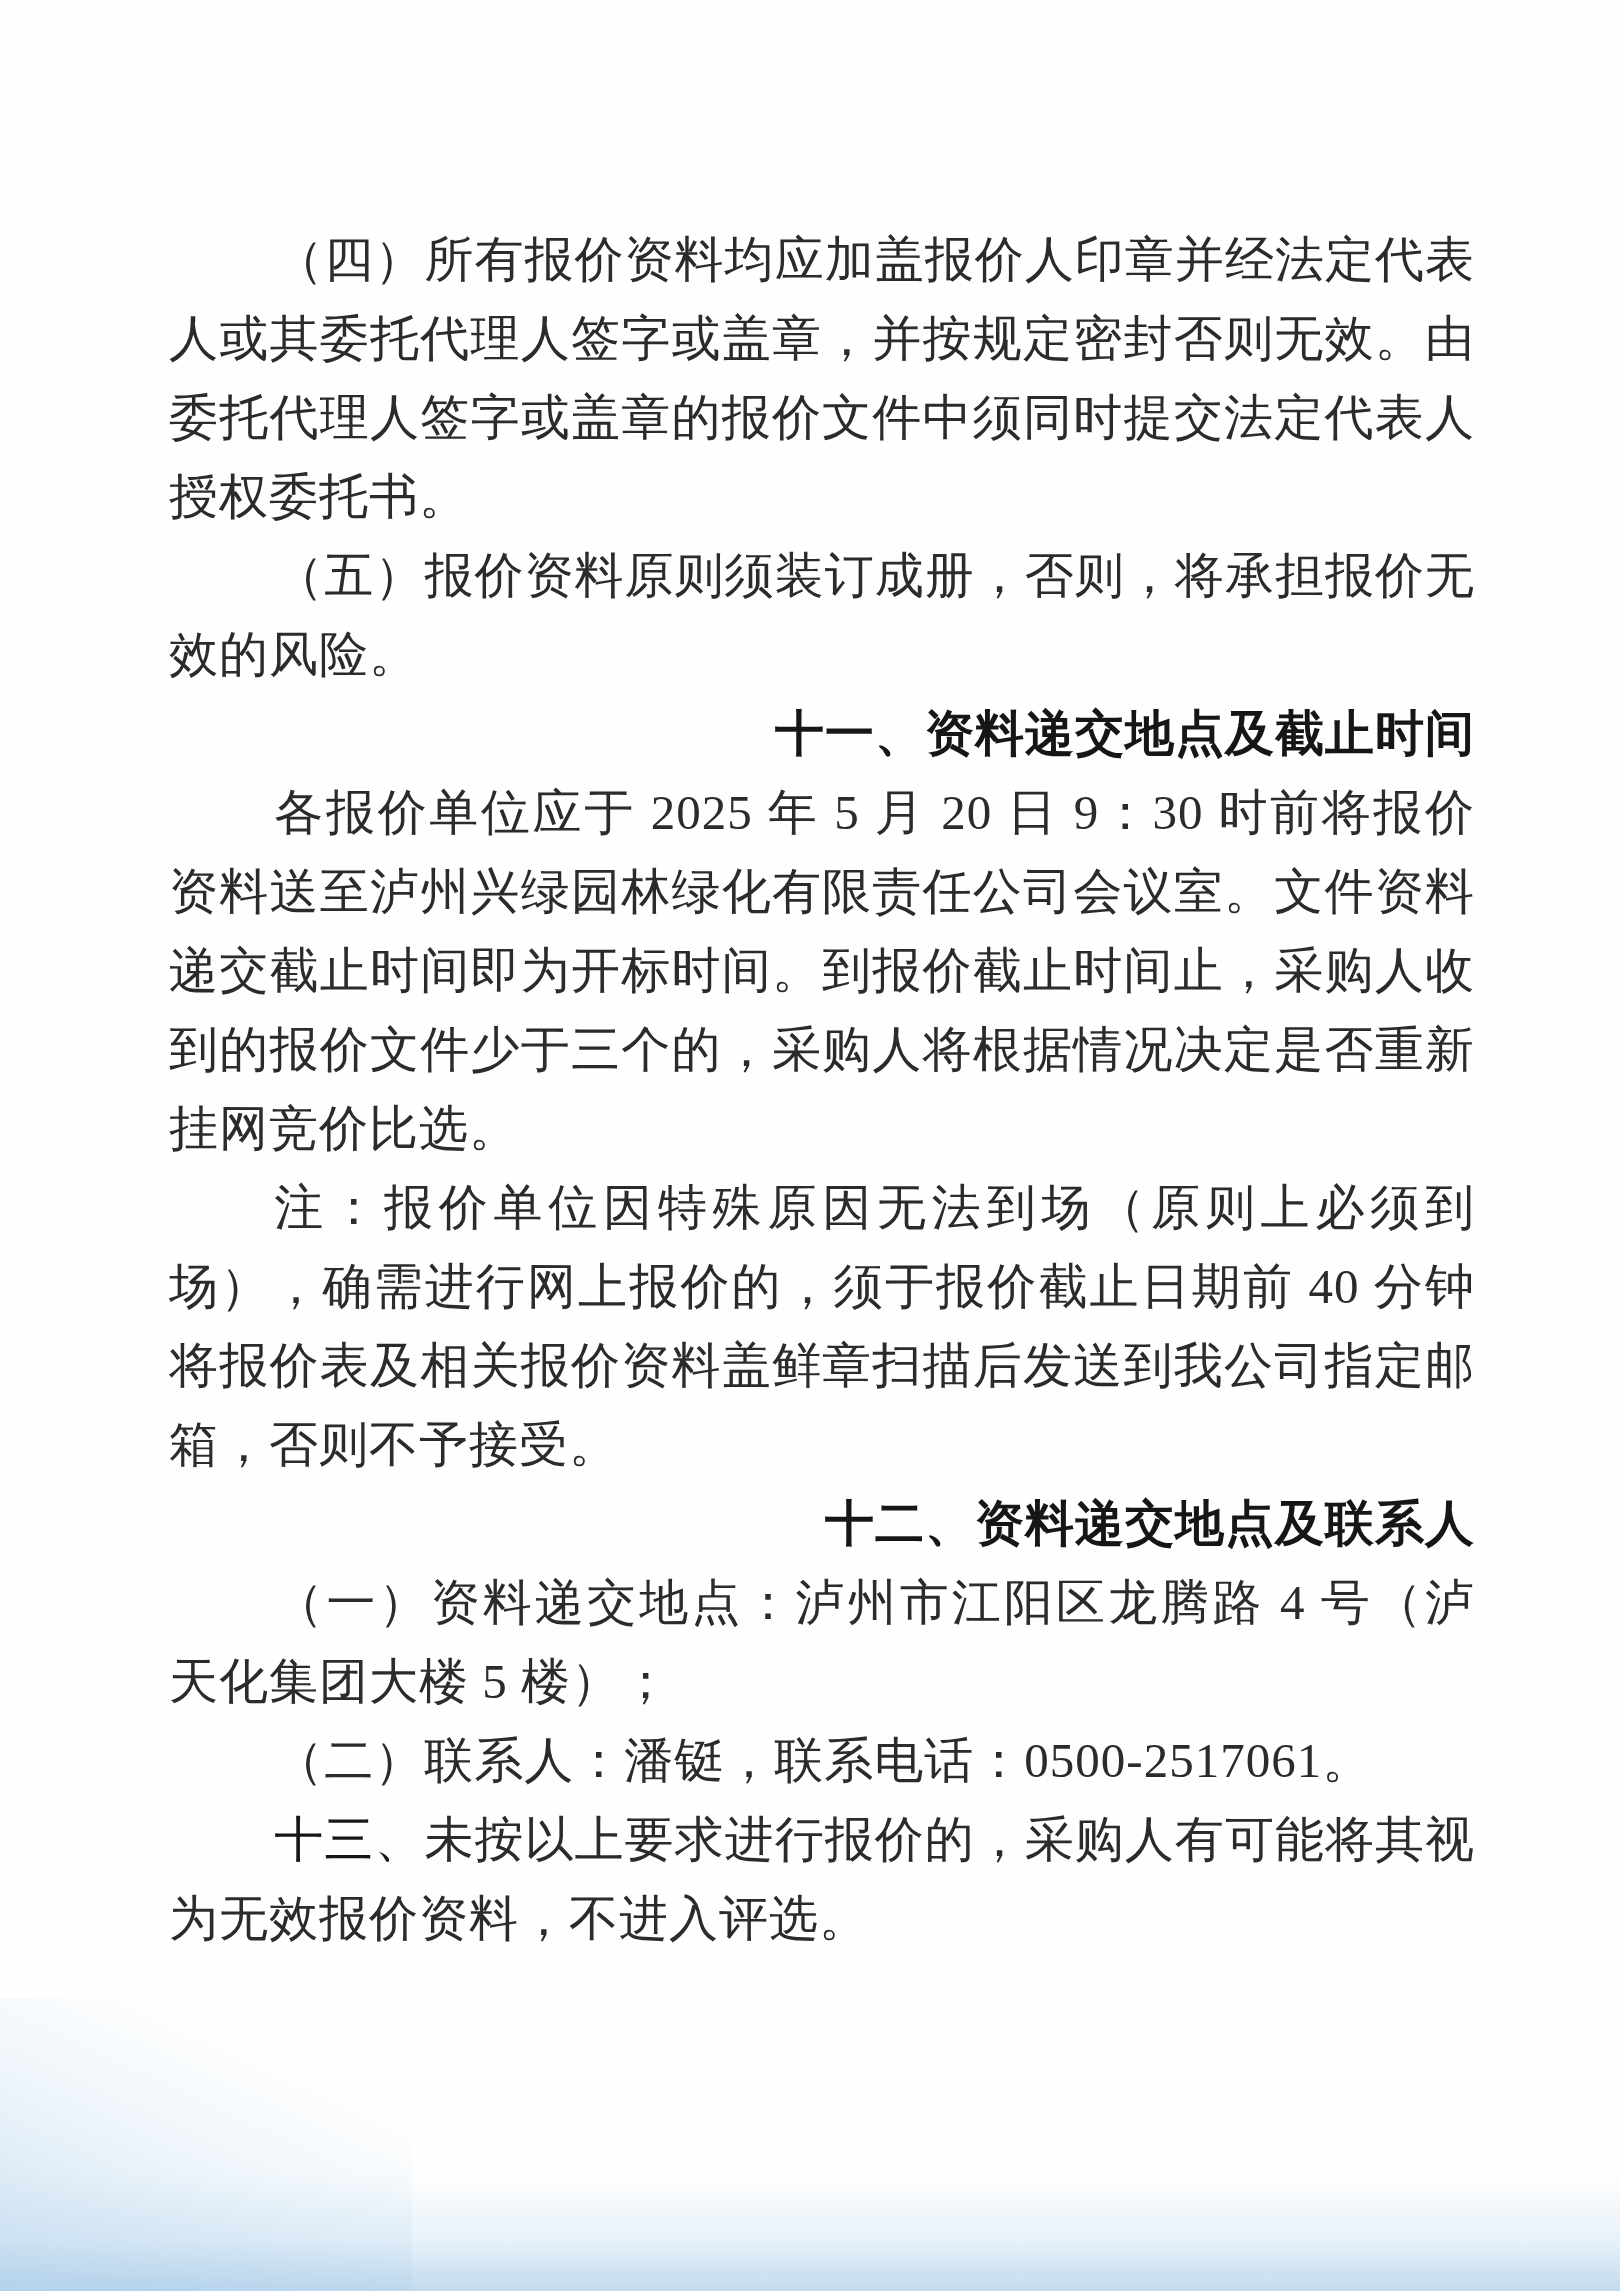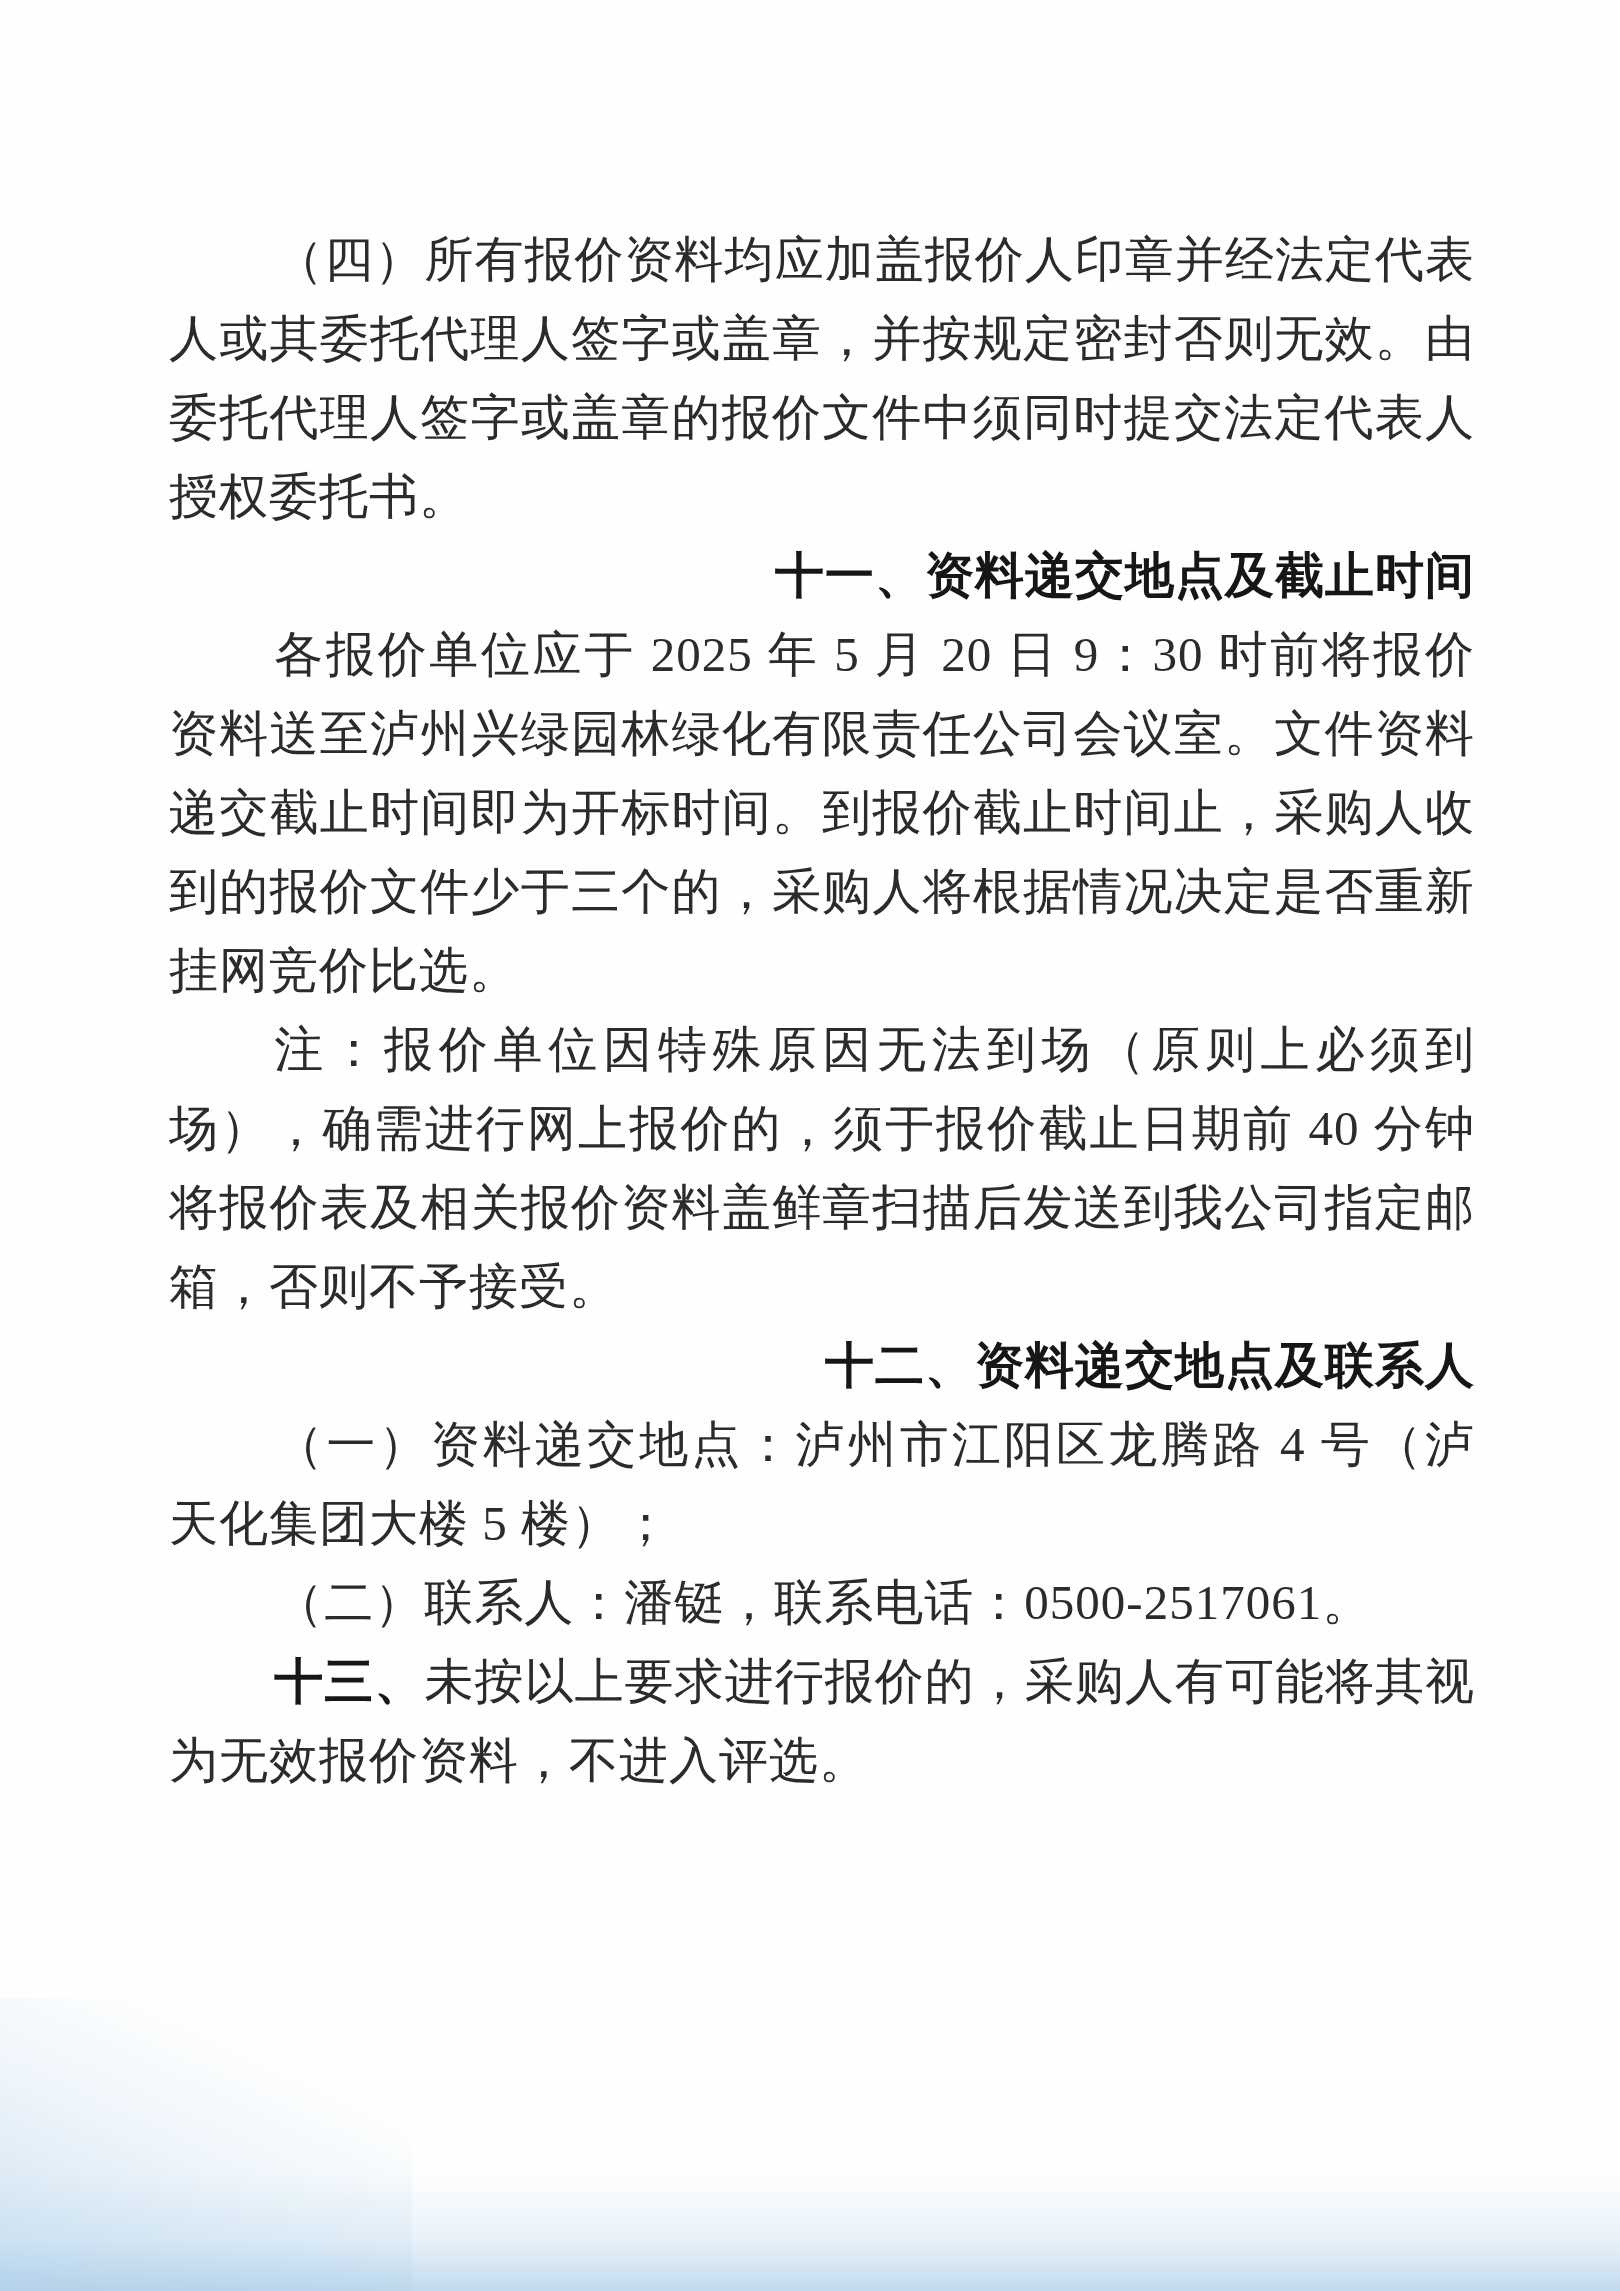--- a/index.html
+++ b/index.html
@@ -41,21 +41,21 @@
     line-height: 79px;
     letter-spacing: 1px;
     text-indent: 2.1em;
     margin: 0;
     font-weight: 700;
     color: #161616;
     text-align: right;
   }
   .lead-bold {
     font-family: "Liberation Sans", "DejaVu Sans", sans-serif;
-    font-weight: 700;
+    font-weight: 400;
     color: #161616;
   }
   
   .scan-tint-bottom {
     position: absolute;
     left: 0; right: 0; bottom: 0;
     height: 118px;
     background: linear-gradient(to top,
       rgba(168, 203, 231, 0.70) 0%,
       rgba(196, 221, 241, 0.38) 45%,
@@ -75,20 +75,21 @@
   }
 </style>
 </head>
 <body>
 
 <div class="page">
   <div class="doc-body">
 
     <p class="para">（四）所有报价资料均应加盖报价人印章并经法定代表人或其委托代理人签字或盖章，并按规定密封否则无效。由委托代理人签字或盖章的报价文件中须同时提交法定代表人授权委托书。</p>
 
+    <p class="para">（五）报价资料原则须装订成册，否则，将承担报价无效的风险。</p>
 
     <p class="heading">十一、资料递交地点及截止时间</p>
 
     <p class="para">各报价单位应于 2025 年 5 月 20 日 9：30 时前将报价资料送至泸州兴绿园林绿化有限责任公司会议室。文件资料递交截止时间即为开标时间。到报价截止时间止，采购人收到的报价文件少于三个的，采购人将根据情况决定是否重新挂网竞价比选。</p>
 
     <p class="para">注：报价单位因特殊原因无法到场（原则上必须到场），确需进行网上报价的，须于报价截止日期前 40 分钟将报价表及相关报价资料盖鲜章扫描后发送到我公司指定邮箱，否则不予接受。</p>
 
     <p class="heading">十二、资料递交地点及联系人</p>
 
     <p class="para">（一）资料递交地点：泸州市江阳区龙腾路 4 号（泸天化集团大楼 5 楼）；</p>

